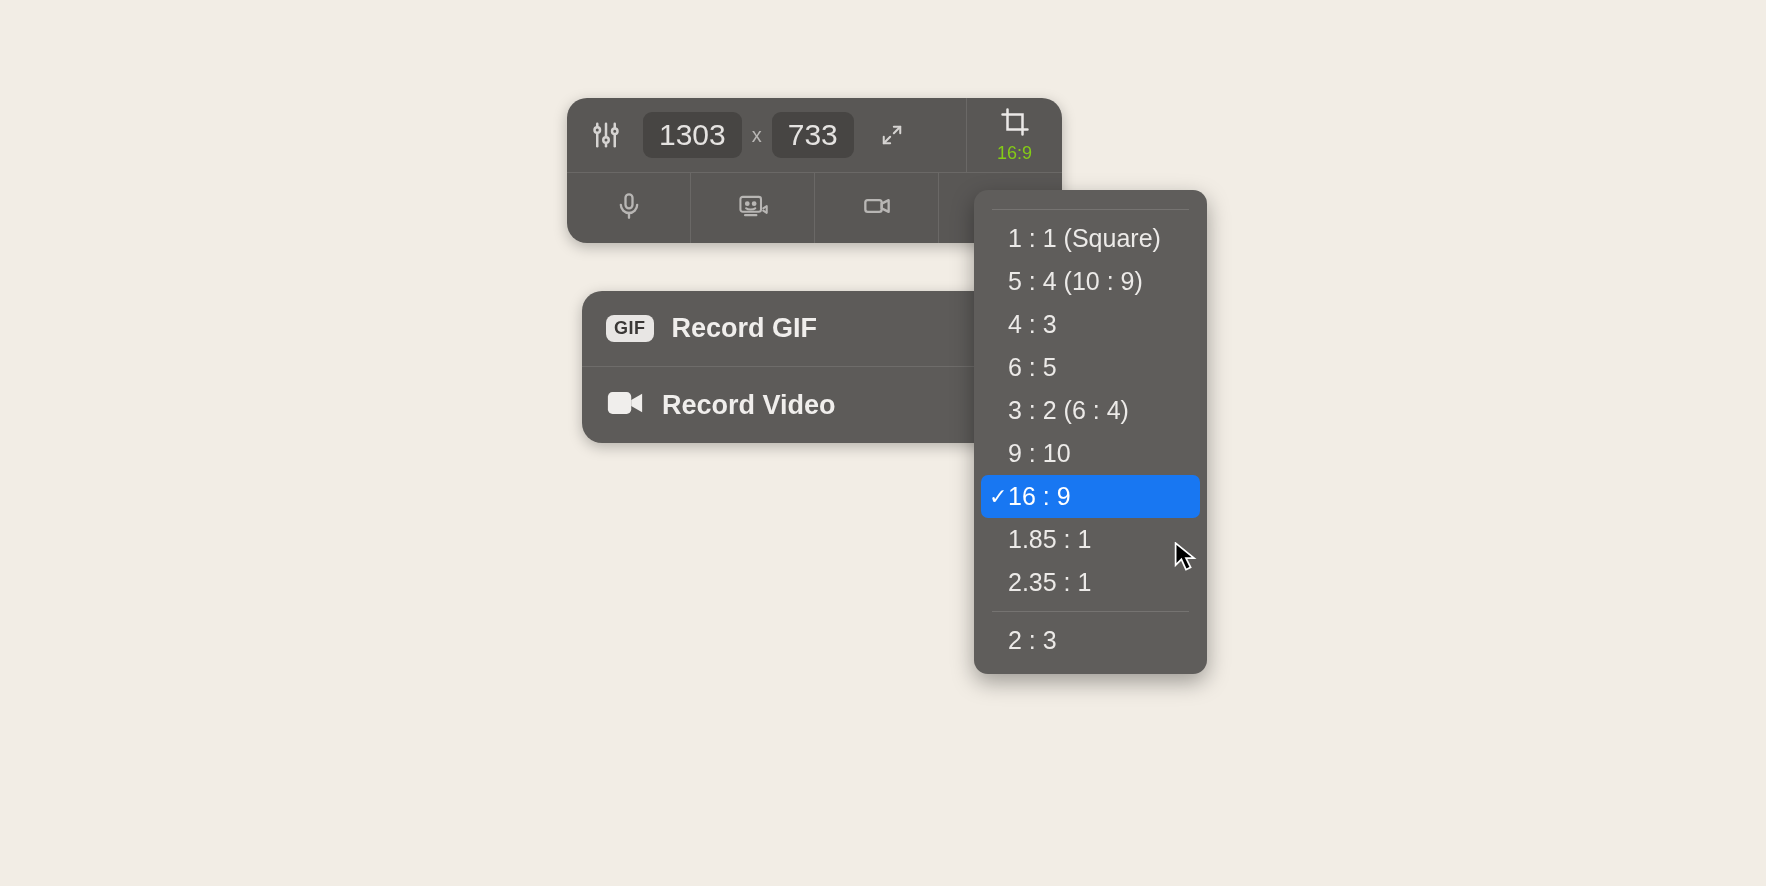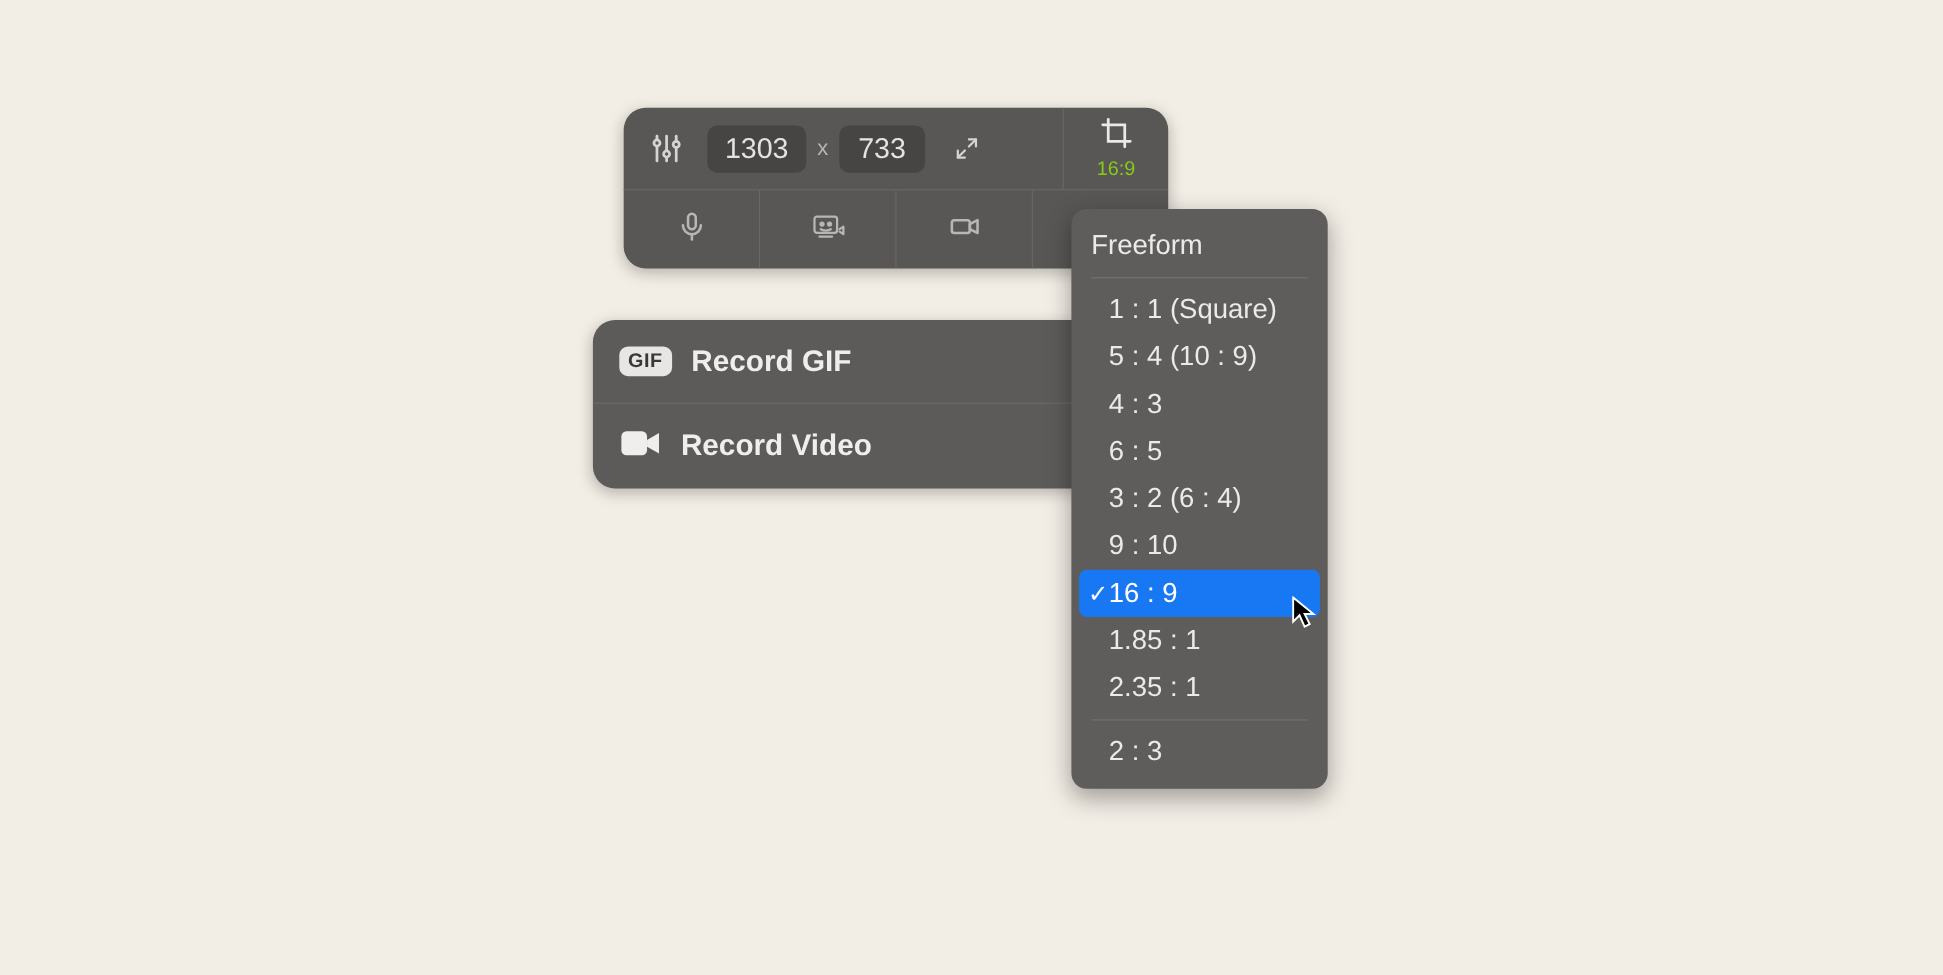--- a/index.html
+++ b/index.html
@@ -61,21 +61,21 @@
     cursor: pointer;
   }
   .dim-group {
     display: flex;
     align-items: center;
     gap: 10px;
   }
   .dim-box {
     background: #474543;
     color: #e5e3e1;
-    font-size: 26px;
+    font-size: 30px;
     font-weight: 500;
     padding: 6px 16px;
     border-radius: 9px;
     min-width: 78px;
     text-align: center;
     cursor: text;
   }
   .dim-x {
     color: #b8b6b4;
     font-size: 20px;
@@ -109,21 +109,21 @@
     color: #b8b6b4;
     cursor: pointer;
   }
   .row2 .tool-cell + .tool-cell {
     border-left: 1px solid #6a6866;
   }
 
   
   .record-panel {
     position: absolute;
-    left: 539px;
+    left: 582px;
     top: 291px;
     width: 495px;
     background: #5d5b59;
     border-radius: 20px;
     box-shadow: 0 4px 14px rgba(0,0,0,0.25);
     display: flex;
     flex-direction: column;
   }
   .record-item {
     display: flex;
@@ -298,21 +298,20 @@
       <svg width="38" height="28" viewBox="0 0 24 18" fill="currentColor">
         <rect x="1" y="2" width="15" height="14" rx="3"></rect>
         <polygon points="16 7 23 3 23 15 16 11"></polygon>
       </svg>
     </span>
     <span class="record-label">Record Video</span>
   </div>
 </div>
 
 <div class="dropdown">
-  <div class="menu-item freeform">Freeform</div>
   <div class="menu-divider"></div>
   <div id="group-a">
       <div class="menu-item"><span>1 : 1 (Square)</span></div>
       <div class="menu-item"><span>5 : 4 (10 : 9)</span></div>
       <div class="menu-item"><span>4 : 3</span></div>
       <div class="menu-item"><span>6 : 5</span></div>
       <div class="menu-item"><span>3 : 2 (6 : 4)</span></div>
       <div class="menu-item"><span>9 : 10</span></div>
       <div class="menu-item selected"><span class="check">✓</span><span>16 : 9</span></div>
       <div class="menu-item"><span>1.85 : 1</span></div>

